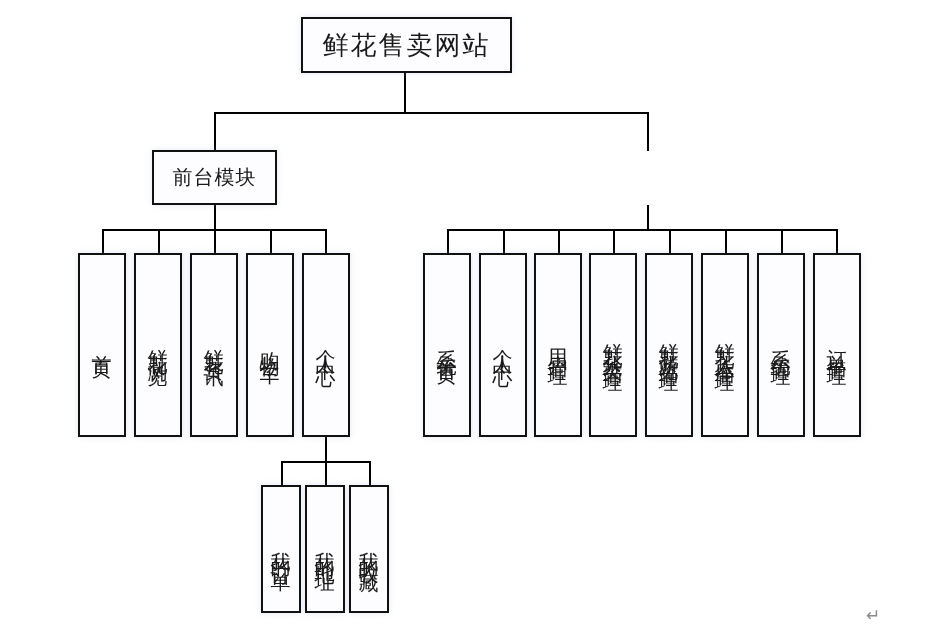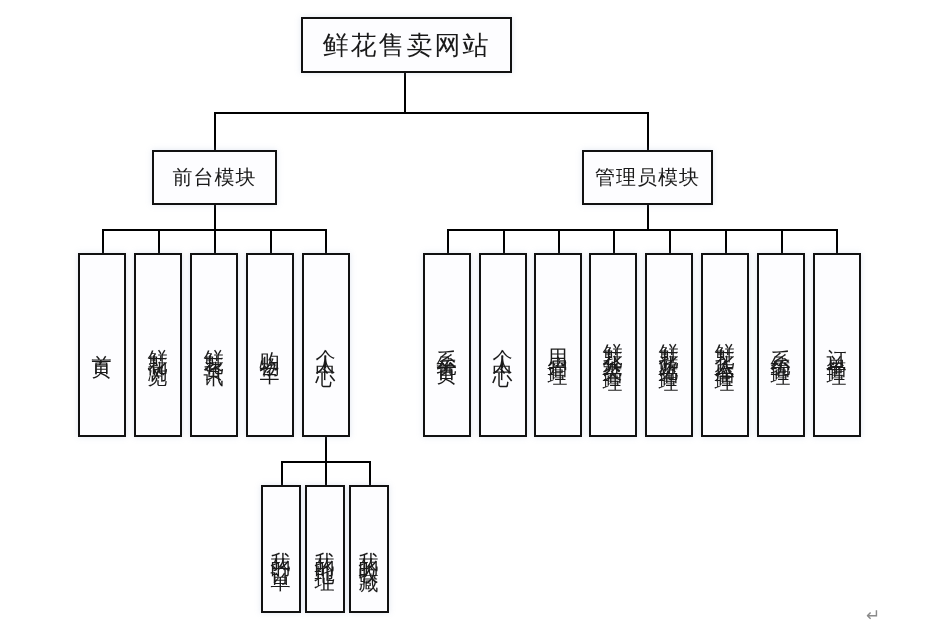--- a/index.html
+++ b/index.html
@@ -117,23 +117,20 @@
   <div class="line v" style="left:836px; top:229px; height:25px;"></div>
 
   <div class="node root" style="left:301px; top:17px; width:211px; height:56px;">
     <span>鲜花售卖网站</span>
   </div>
 
   <div class="node level2" style="left:152px; top:150px; width:125px; height:55px;">
     <span>前台模块</span>
   </div>
 
-  <div class="node level2" style="left:582px; top:150px; width:131px; height:55px;">
-    <span>管理员模块</span>
-  </div>
 
   <div class="node leaf" style="left:78px; top:253px; width:48px; height:184px;">
     <span class="vtext">首页</span>
   </div>
   <div class="node leaf" style="left:134px; top:253px; width:48px; height:184px;">
     <span class="vtext">鲜花浏览</span>
   </div>
   <div class="node leaf" style="left:190px; top:253px; width:48px; height:184px;">
     <span class="vtext">鲜花资讯</span>
   </div>

